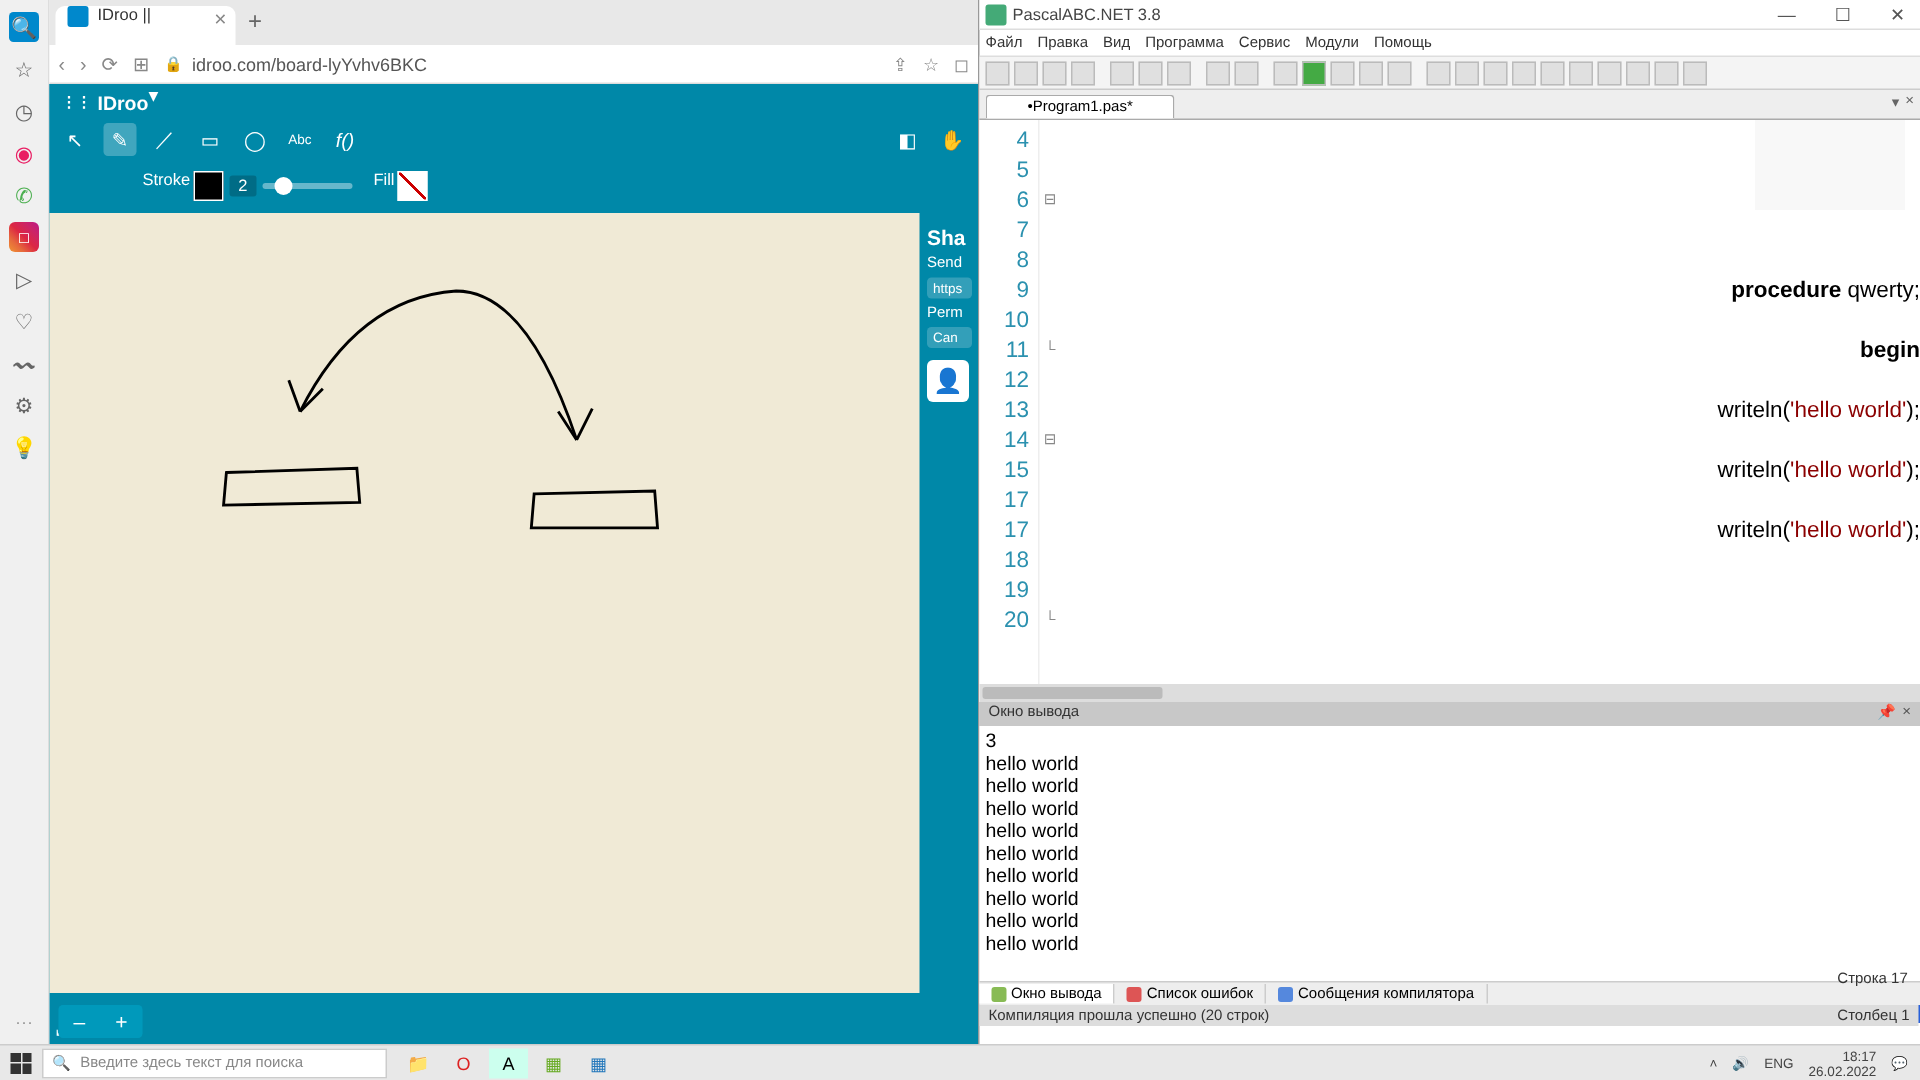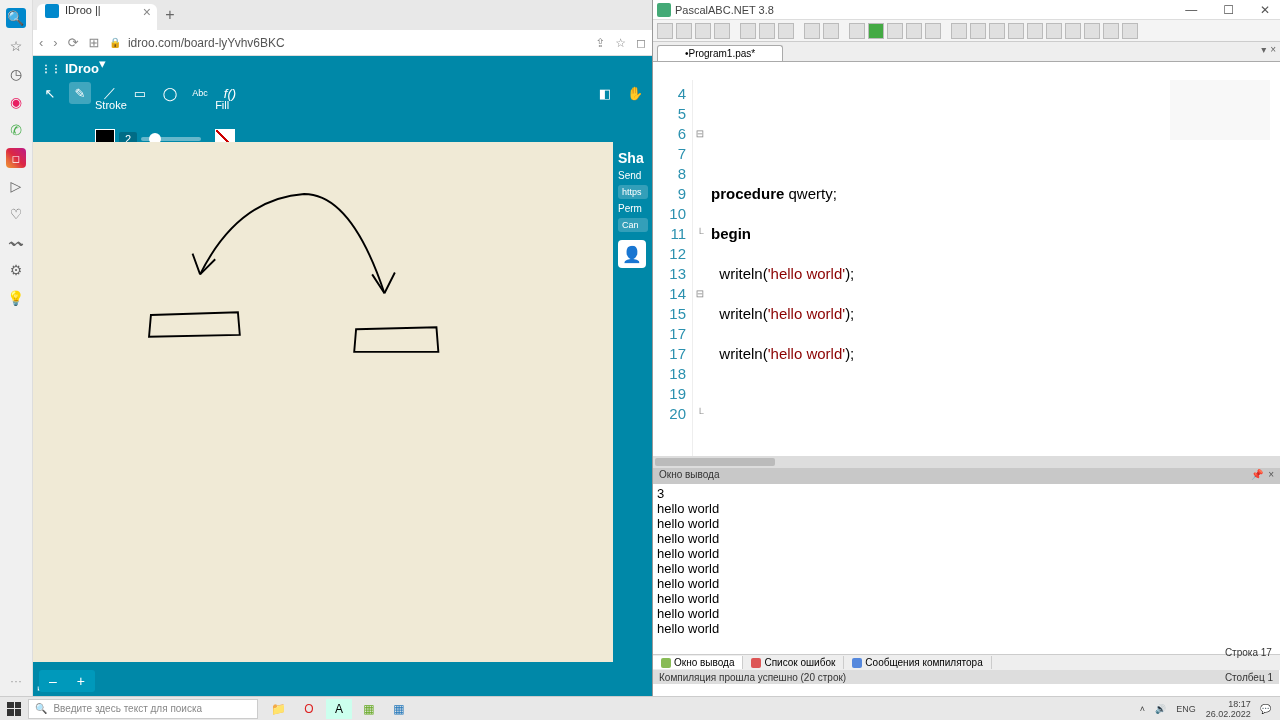--- a/index.html
+++ b/index.html
@@ -30,21 +30,21 @@
 .idroo-app { position: absolute; left: 33px; top: 56px; right: 0; bottom: 0; background: #0088a8; }
 .idroo-header { height: 24px; background: #0088a8; display: flex; padding: 0 8px; color: #fff; font-size: 13px; }
 .idroo-logo { font-weight: bold; display: flex; align-items: center; gap: 4px; }
 .idroo-logo::before { content: "⋮⋮"; font-size: 10px; }
 .tool-row { height: 26px; background: #0088a8; display: flex; align-items: center; padding: 0 6px; gap: 8px; }
 .tool-btn { width: 22px; height: 22px; display: flex; align-items: center; justify-content: center; color: #fff; font-size: 13px; cursor: pointer; border-radius: 3px; }
 .tool-btn.active { background: rgba(255,255,255,0.25); }
 .tool-spacer { flex: 1; }
 
 .stroke-fill-row { height: 36px; background: #0088a8; display: flex; align-items: center; padding: 0 8px; gap: 14px; color: #fff; font-size: 11px; }
-.sf-group { display: flex; flex-direction: column; gap: 18px; }
+.sf-group { display: flex; gap: 2px; }
 .sf-ctrls { display: flex; align-items: center; gap: 4px; }
 .color-sw { width: 20px; height: 20px; background: #000; border: 1px solid #fff; }
 .fill-sw { width: 20px; height: 20px; background: #fff; border: 1px solid #fff; position: relative; }
 .fill-sw::after { content: ""; position: absolute; left: 0; top: 0; right: 0; bottom: 0; background: linear-gradient(to top right, transparent 47%, #c00 47%, #c00 53%, transparent 53%); }
 .stroke-num { background: rgba(0,0,0,0.2); padding: 1px 6px; border-radius: 2px; font-size: 11px; }
 .slider { width: 60px; height: 4px; background: rgba(255,255,255,0.4); border-radius: 2px; position: relative; }
 .slider::after { content: ""; position: absolute; left: 8px; top: -4px; width: 12px; height: 12px; background: #fff; border-radius: 50%; }
 .arrows-corner { position: absolute; left: 4px; bottom: 2px; color: #fff; font-size: 14px; }
 
 .canvas { position: absolute; left: 0; top: 86px; width: 580px; bottom: 34px; background: #f0ead6; }
@@ -73,21 +73,21 @@
 .tb-sep { width: 4px; }
 .tb-btn.run { background: #4a4; }
 
 .doc-tab-row { height: 20px; background: #eee; display: flex; align-items: flex-end; padding: 0 4px; border-bottom: 1px solid #aaa; position: relative; }
 .doc-tab { background: #fff; border: 1px solid #aaa; border-bottom: none; padding: 2px 27px; font-size: 10px; border-radius: 3px 3px 0 0; }
 .doc-tab-row .close-all { position: absolute; right: 4px; top: 2px; font-size: 10px; color: #666; display:flex; gap:4px;}
 
 .editor { position: absolute; left: 0; top: 80px; right: 0; height: 388px; display: flex; background: #fff; font-family: 'Courier New', monospace; font-size: 15px; }
 .gutter { width: 40px; background: #fff; color: #2b91af; text-align: right; padding: 4px 6px 0 0; line-height: 20px; border-right: 1px solid #eee; }
 .fold-col { width: 14px; padding-top: 4px; line-height: 20px; font-size: 10px; color: #888; text-align: center; }
-.code { flex: 1; padding: 4px 0 0 4px; line-height: 20px; white-space: pre; position: relative; }
+.code { flex: 1; padding: 4px 0 0 4px; line-height: 20px; white-space: pre; position: relative; text-align: right; }
 .kw { color: #000; font-weight: bold; }
 .str { color: #8b0000; }
 .sel { background: #2860d8; color: #fff; }
 .minimap { position: absolute; right: 10px; top: 0; width: 100px; height: 60px; background: #f4f4f4; opacity: 0.6; }
 .hscroll { position: absolute; left: 0; right: 0; bottom: 0; height: 12px; background: #ddd; }
 .hscroll::after { content:""; position:absolute; left:2px; top:2px; width:120px; height:8px; background:#bbb; border-radius:2px;}
 
 .output-header { position: absolute; left: 0; top: 468px; right: 0; height: 16px; background: #c8c8c8; font-size: 10px; padding: 1px 6px; color: #333; display:flex; }
 .output-header .pin { margin-left:auto; display:flex; gap:4px; color:#555;}
 .output { position: absolute; left: 0; top: 484px; right: 0; height: 176px; background: #fff; font-family: 'Courier New', monospace; font-size: 13px; line-height: 15px; padding: 2px 4px; color: #000; overflow: hidden; }
@@ -220,20 +220,29 @@
 
 <div class="pascal">
   <div class="titlebar">
     <span class="app-icon"></span>
     <span>PascalABC.NET 3.8</span>
     <div class="win-btns">
       <span>—</span>
       <span>☐</span>
       <span>✕</span>
     </div>
+  </div>
+  <div class="menubar">
+    <span>Файл</span>
+    <span>Правка</span>
+    <span>Вид</span>
+    <span>Программа</span>
+    <span>Сервис</span>
+    <span>Модули</span>
+    <span>Помощь</span>
   </div>
   <div class="toolbar">
     <div class="tb-btn"></div>
     <div class="tb-btn"></div>
     <div class="tb-btn"></div>
     <div class="tb-btn"></div>
     <div class="tb-sep"></div>
     <div class="tb-btn"></div>
     <div class="tb-btn"></div>
     <div class="tb-btn"></div>

